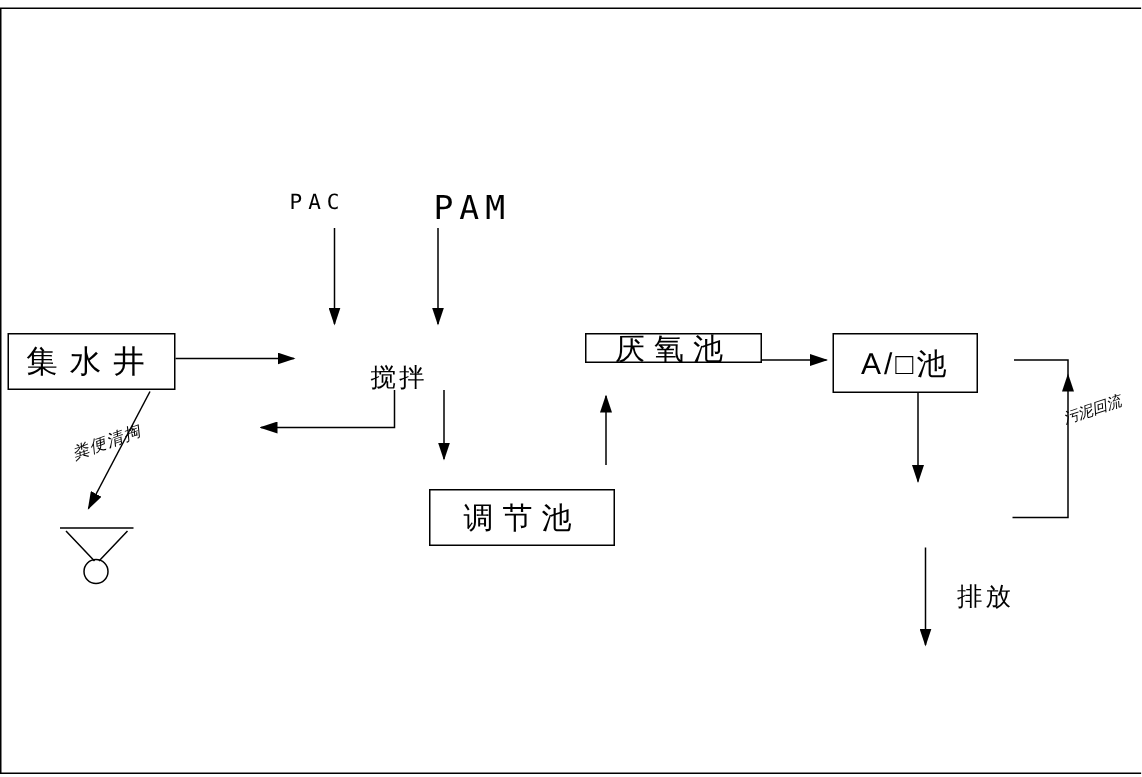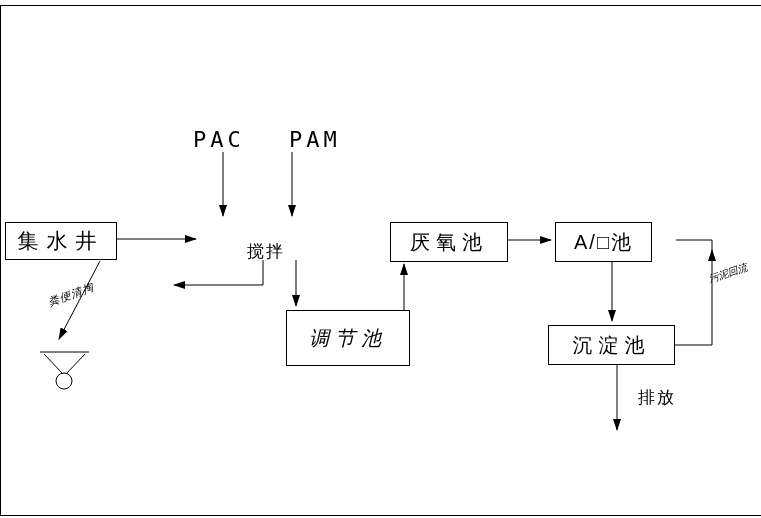--- a/index.html
+++ b/index.html
@@ -6,21 +6,21 @@
   html,body { background:#ffffff; }
   body { font-family:"Liberation Sans","DejaVu Sans",sans-serif; color:#000; }
   .stage { position:relative; width:761px; height:518px; background:#fff; overflow:hidden; }
   svg.lines { position:absolute; left:0; top:0; width:761px; height:518px; }
   .box {
     position:absolute; border:1px solid #000; background:#fff0;
     display:flex; align-items:center; justify-content:center;
     font-size:20px; letter-spacing:5px; white-space:nowrap; color:#000;
   }
   .lbl { position:absolute; white-space:nowrap; color:#000; }
-  .lbl-pac  { left:193px; top:127px; font-size:22px; letter-spacing:4px; font-family:"DejaVu Sans Mono","Liberation Mono",monospace; }
+  .lbl-pac  { left:193px; top:127px; font-size:14px; letter-spacing:4px; font-family:"DejaVu Sans Mono","Liberation Mono",monospace; }
   .lbl-pam  { left:263px; top:127px; font-size:22px; letter-spacing:4px; font-family:"DejaVu Sans Mono","Liberation Mono",monospace;margin-left:26px; }
   .lbl-stir { left:247px; top:192px; font-size:17px; letter-spacing:2px;margin-top:48px; }
   .lbl-out  { left:622px; top:386px; font-size:17px; letter-spacing:2px;margin-left:16px; }
   .lbl-manure { left:46px; top:296px; font-size:11px; font-style:italic;
                 transform:rotate(-20deg); transform-origin:0 0; letter-spacing:1px; }
   .lbl-sludge { left:707px; top:273px; font-size:10px; font-style:italic;
                 transform:rotate(-18deg); transform-origin:0 0; }
 </style>
 </head>
 <body>
@@ -57,35 +57,32 @@
       <path d="M40,352 H89 M44,354 L63,374 M85,354 L66,374"></path>
       <circle cx="64" cy="381" r="8"></circle>
     </g>
   </svg>
 
   <div class="box" style="left:5px;top:222px;width:112px;height:38px;font-size:21px;letter-spacing:8px;">
     <span>集水井</span>
   </div>
 
 
-  <div class="box" style="left:390px;top:222px;width:118px;height:40px;letter-spacing:6px;font-family:Liberation Serif, serif;">
+  <div class="box" style="left:390px;top:222px;width:118px;height:20px;letter-spacing:6px;font-family:Liberation Serif, serif;">
     <span>厌氧池</span>
   </div>
 
   <div class="box" style="left:555px;top:222px;width:97px;height:40px;letter-spacing:2px;">
     <span>A/□池</span>
   </div>
 
-  <div class="box" style="left:286px;top:310px;width:124px;height:56px;letter-spacing:6px;font-style:italic;">
+  <div class="box" style="left:286px;top:326px;width:124px;height:38px;letter-spacing:6px;">
     <span>调节池</span>
   </div>
 
-  <div class="box" style="left:548px;top:325px;width:127px;height:40px;letter-spacing:6px;">
-    <span>沉淀池</span>
-  </div>
 
   <div class="lbl lbl-pac">PAC</div>
   <div class="lbl lbl-pam">PAM</div>
   <div class="lbl lbl-stir">搅拌</div>
   <div class="lbl lbl-out">排放</div>
   <div class="lbl lbl-manure">粪便清掏</div>
   <div class="lbl lbl-sludge">污泥回流</div>
 
 </div>
 

